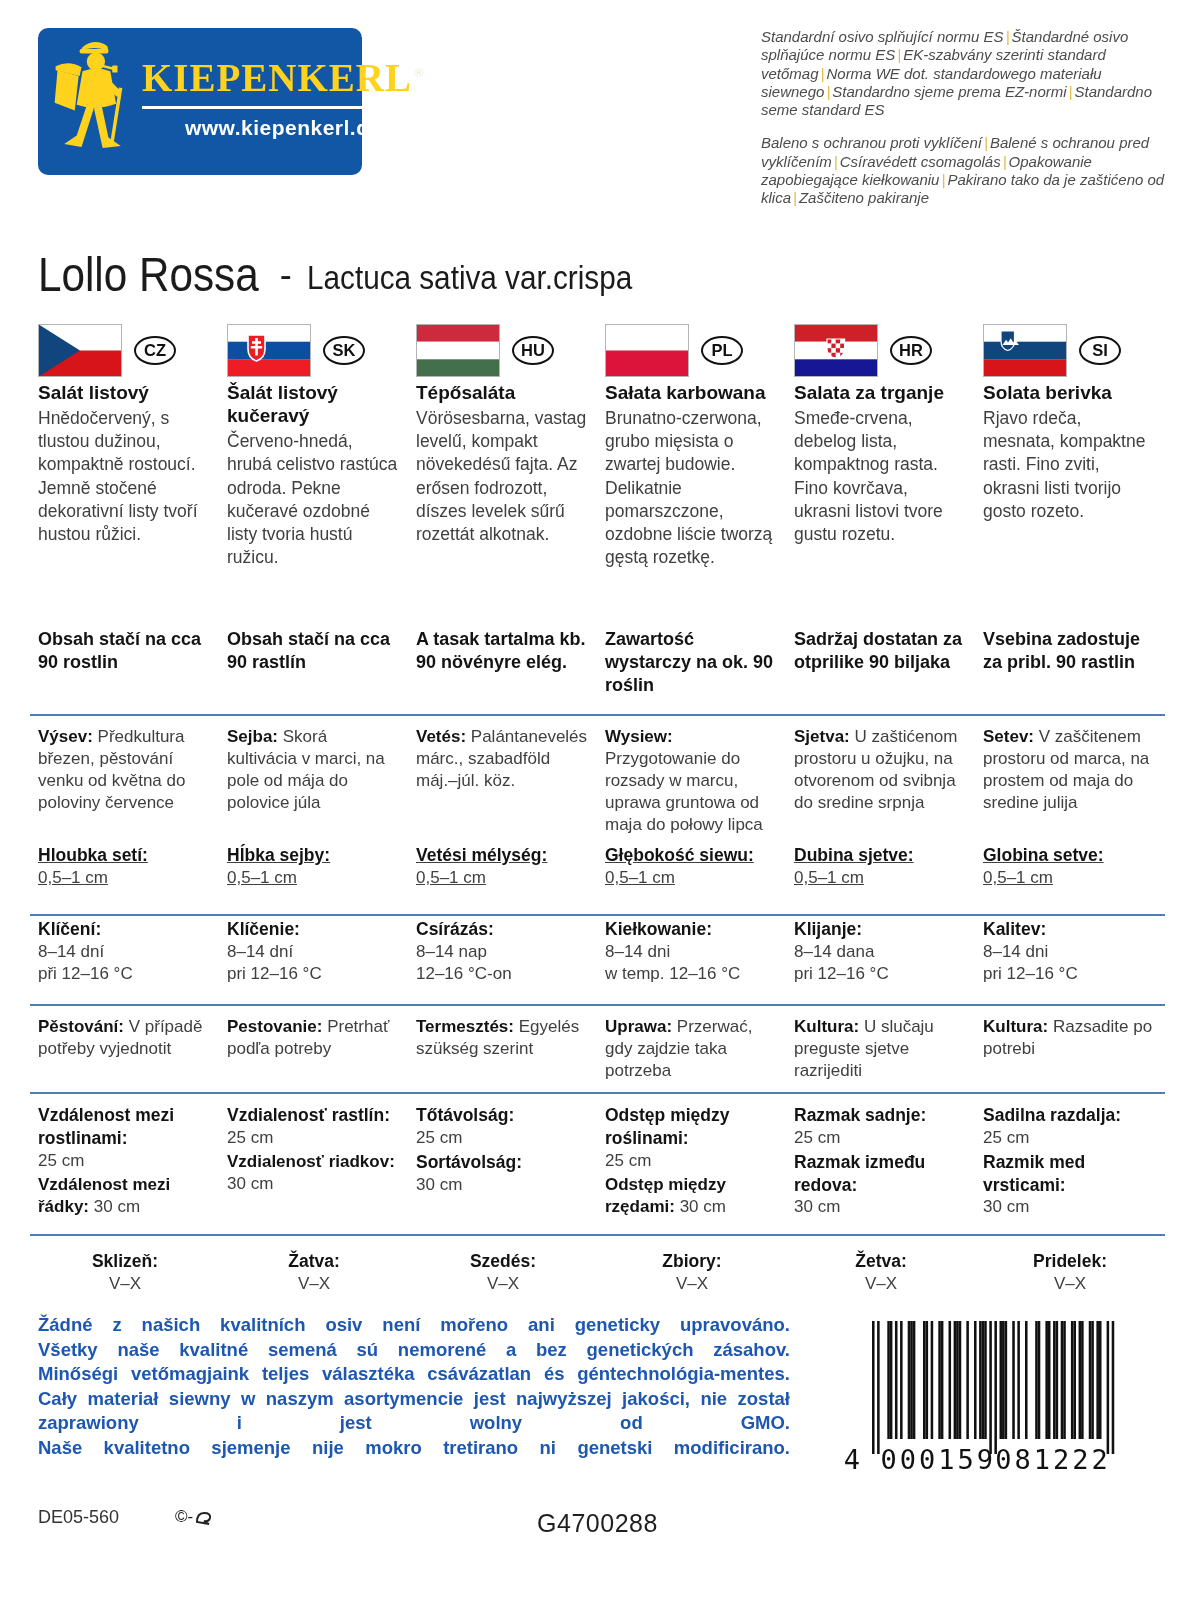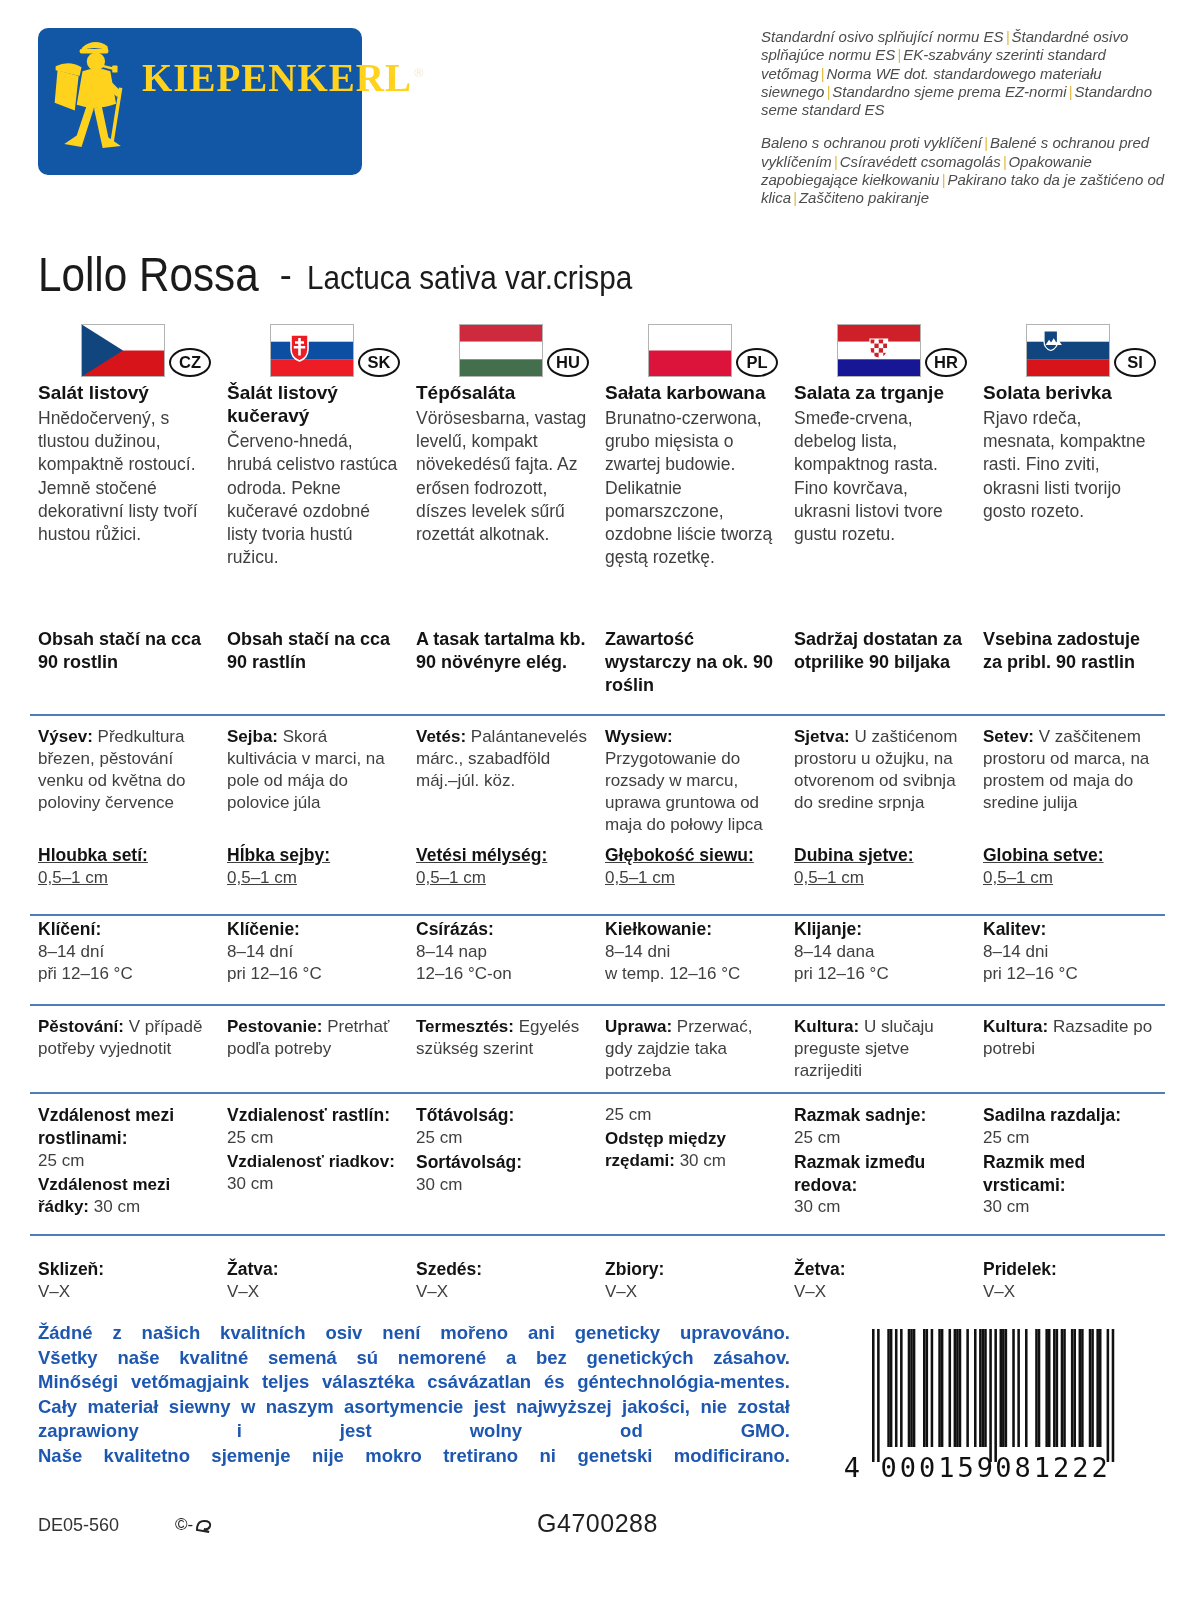--- a/index.html
+++ b/index.html
@@ -3,21 +3,21 @@
 <meta charset="utf-8">
 <style>
   html,body{margin:0;padding:0;background:#e8e8e8;}
   .page{width:1195px;height:1600px;background:#ffffff;position:relative;margin:0 auto;
         font-family:"Liberation Sans",sans-serif;color:#3f3f3f;overflow:hidden;}
   
   .hdr{display:flex;justify-content:space-between;align-items:flex-start;padding:28px 30px 0 38px;box-sizing:border-box;}
   .logo{width:324px;height:147px;background:#1157a6;border-radius:10px;display:flex;align-items:flex-start;
         padding:8px 14px 8px 8px;box-sizing:border-box;flex:none;}
   .mascot{width:96px;height:126px;flex:none;}
-  .logo-right{flex:1;display:flex;flex-direction:row;align-items:center;margin-top:22px;}
+  .logo-right{flex:1;display:flex;flex-direction:column;align-items:center;margin-top:22px;}
   .brand{font-family:"Liberation Serif",serif;font-weight:bold;color:#ffd21e;font-size:39px;letter-spacing:1px;white-space:nowrap;line-height:1;}
   .reg{font-size:13px;vertical-align:super;color:#f3edda;margin-left:2px;font-family:"Liberation Sans",sans-serif;}
   .logo-rule{width:100%;height:3px;background:#ffffff;margin:9px 0 7px;}
   .brand-url{color:#ffffff;font-weight:bold;font-size:21px;letter-spacing:.5px;}
   .top-notices{width:404px;padding-top:0;}
   .top-notices p{margin:0 0 15px;font-style:italic;font-size:15px;line-height:1.22;color:#4c4c4c;}
   .pipe{color:#e4bb42;padding:0 2px;}
   
   .title{margin:24px 4px 0 38px;white-space:nowrap;color:#1b1b1b;font-weight:400;}
   .title-name{display:inline-block;font-size:48px;transform:scaleX(.88);transform-origin:left bottom;letter-spacing:0;}
@@ -27,30 +27,30 @@
   .band{display:grid;grid-template-columns:repeat(6,1fr);column-gap:15px;padding:8px 38px;box-sizing:border-box;position:relative;}
   .band.ruled::before{content:"";position:absolute;left:30px;right:30px;top:0;height:2px;background:#4f7db8;}
   .band-flags{margin-top:14px;padding-bottom:0;}
   .band-desc{min-height:237px;padding-top:4px;}
   .band-content{min-height:100px;padding-top:14px;}
   .band-sowing{min-height:118px;padding-top:12px;}
   .band-depth{min-height:70px;padding-top:0;text-decoration:underline;}
   .band-germ{min-height:90px;padding-top:4px;}
   .band-culture{min-height:88px;padding-top:12px;}
   .band-spacing{min-height:142px;padding-top:12px;}
-  .band-harvest{min-height:62px;padding-top:24px;}
+  .band-harvest{min-height:62px;padding-top:16px;text-align:center;}
   .cell p{margin:0;font-size:17px;line-height:1.3;color:#3f3f3f;}
   .cell b,.lbl{font-weight:bold;color:#131313;}
   .cell h3{margin:0 0 3px;font-size:19px;line-height:1.22;color:#131313;}
   .desc-p{font-size:17.5px !important;line-height:1.33 !important;}
   .content-p{font-weight:bold;font-size:18px !important;line-height:1.28 !important;color:#131313 !important;}
   .lblline{font-weight:bold;color:#131313;font-size:17.5px;line-height:1.3;}
   .valline{font-size:17px;line-height:1.3;color:#3f3f3f;}
   .sp-block{margin-bottom:2px;}
-  .flag-cell{display:flex;align-items:flex-end;gap:4px;margin-left:43px;}
+  .flag-cell{display:flex;align-items:center;gap:12px;}
   .flag-cell svg{display:block;}
   .badge{display:inline-flex;align-items:center;justify-content:center;min-width:42px;height:29px;
          border:2.5px solid #111;border-radius:50%;font-weight:bold;font-size:16.5px;color:#111;padding:0 4px;box-sizing:border-box;}
   
   .bottom{display:flex;justify-content:space-between;padding:10px 30px 0 38px;box-sizing:border-box;}
   .gmo{width:752px;}
   .gmo p{margin:0;color:#1d57b0;font-weight:bold;font-size:18.5px;line-height:1.33;text-align:justify;text-align-last:justify;}
   .barcode-box{width:335px;padding-top:4px;}
   .footer-row{padding:16px 38px 0;display:flex;align-items:center;gap:56px;font-size:18px;color:#333;}
   .copy-mark{display:inline-flex;align-items:center;gap:2px;font-size:17px;color:#222;}
@@ -359,20 +359,21 @@
             <div class="lblline">Tőtávolság:</div>
             <div class="valline">25 cm</div>
           </div>
           <div class="sp-block">
             <div class="lblline">Sortávolság:</div>
             <div class="valline">30 cm</div>
           </div>
         </div>
         <div class="cell">
           <div class="sp-block">
+            <div class="lblline">Odstęp między roślinami:</div>
             <div class="valline">25 cm</div>
           </div>
           <div class="sp-block">
             <div class="valline"><span class="lbl">Odstęp między rzędami:</span> 30 cm</div>
           </div>
         </div>
         <div class="cell">
           <div class="sp-block">
             <div class="lblline">Razmak sadnje:</div>
             <div class="valline">25 cm</div>

